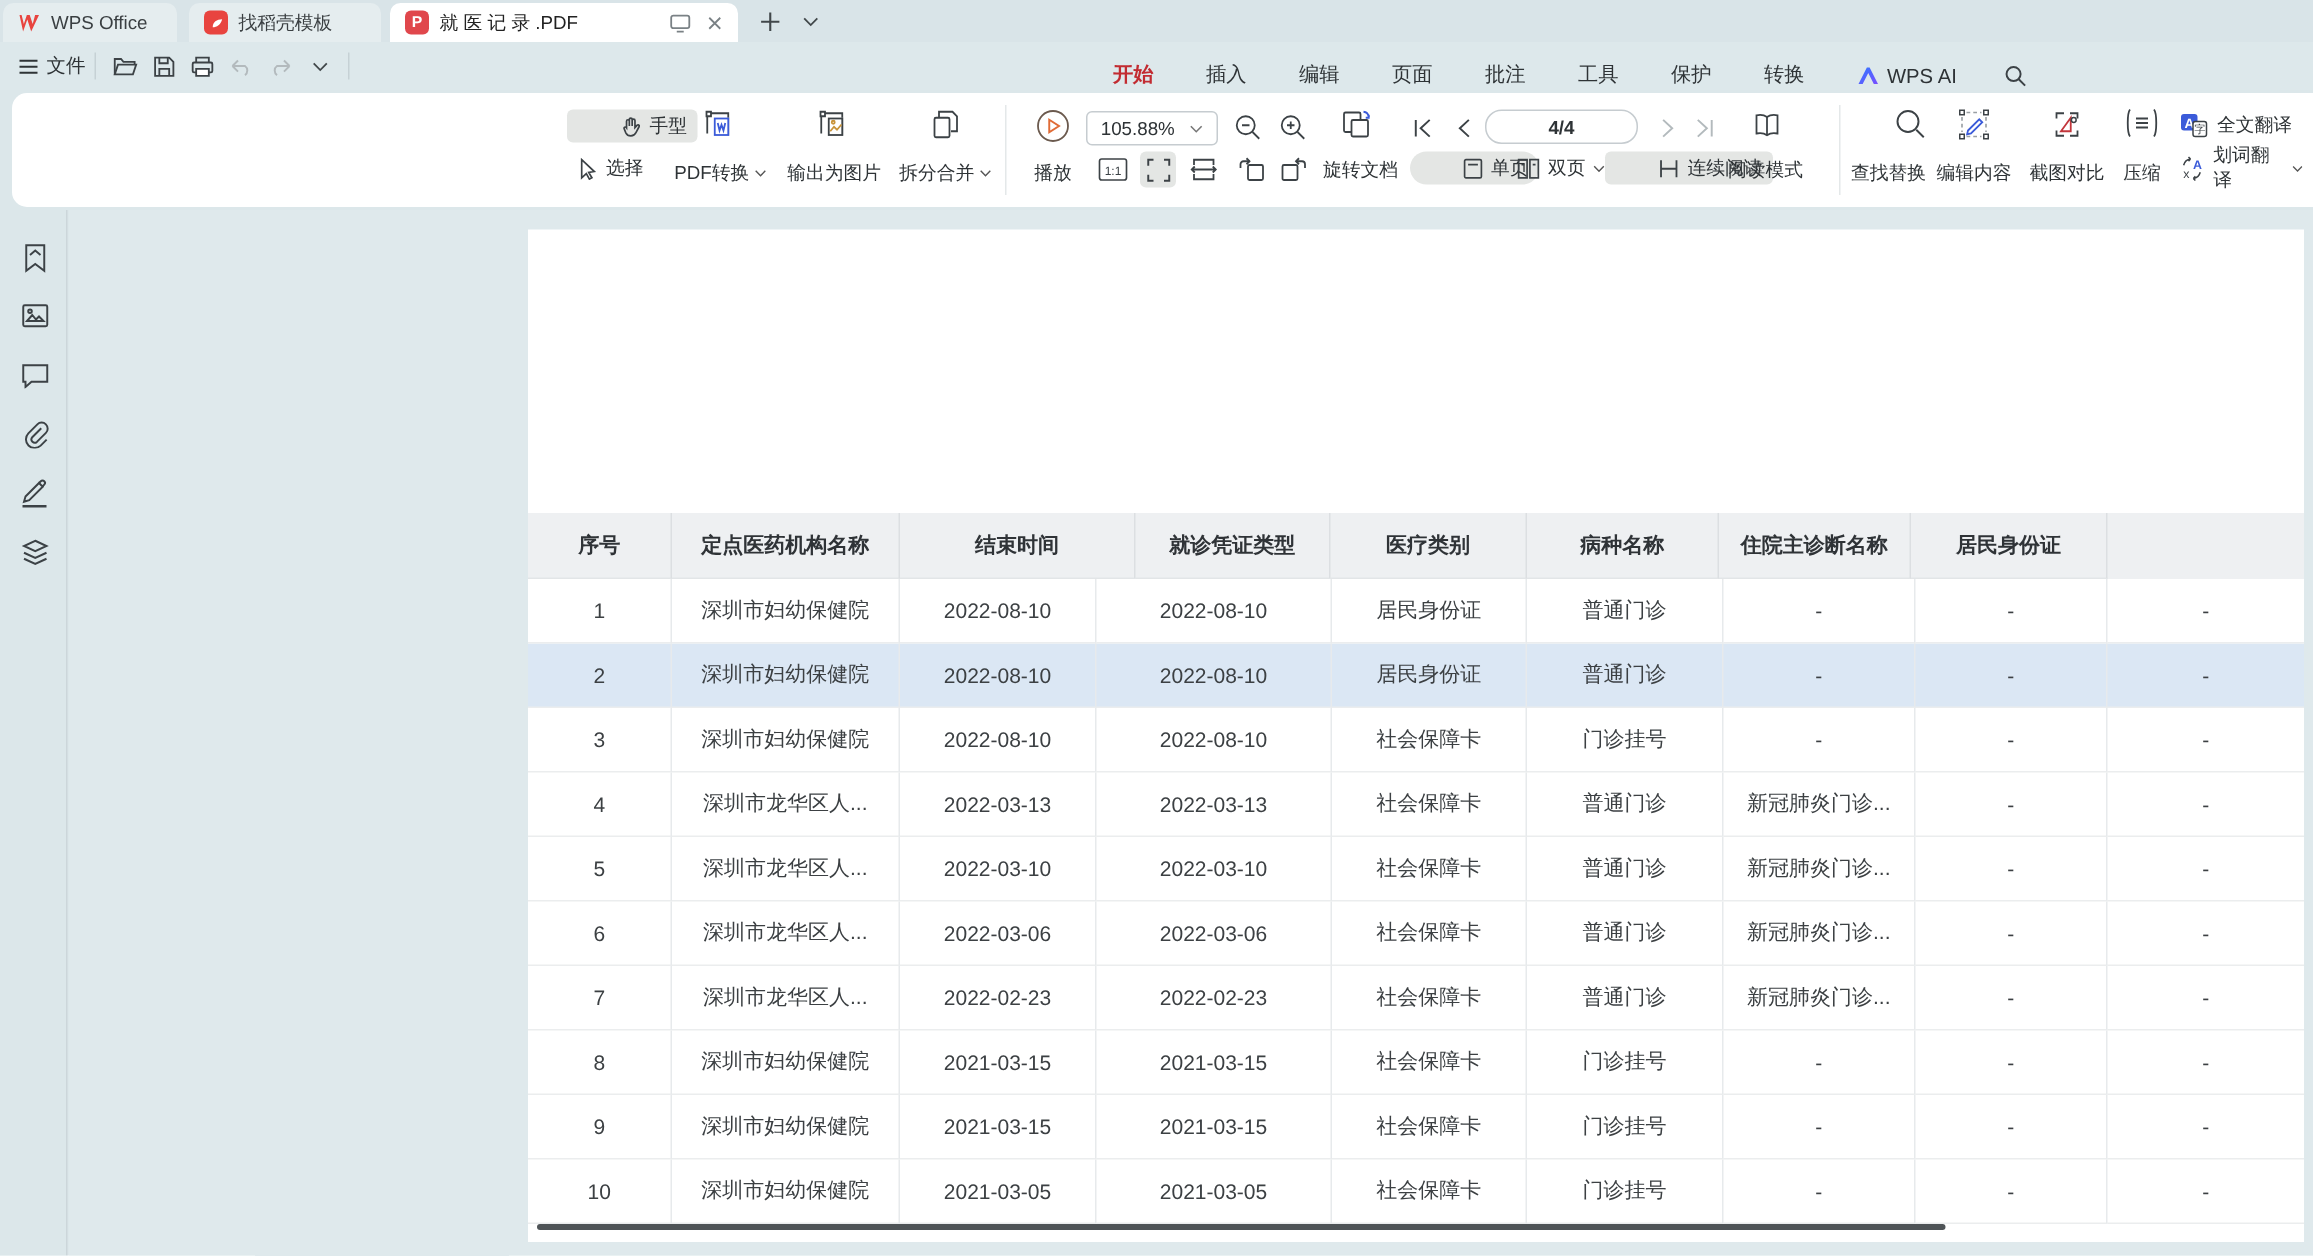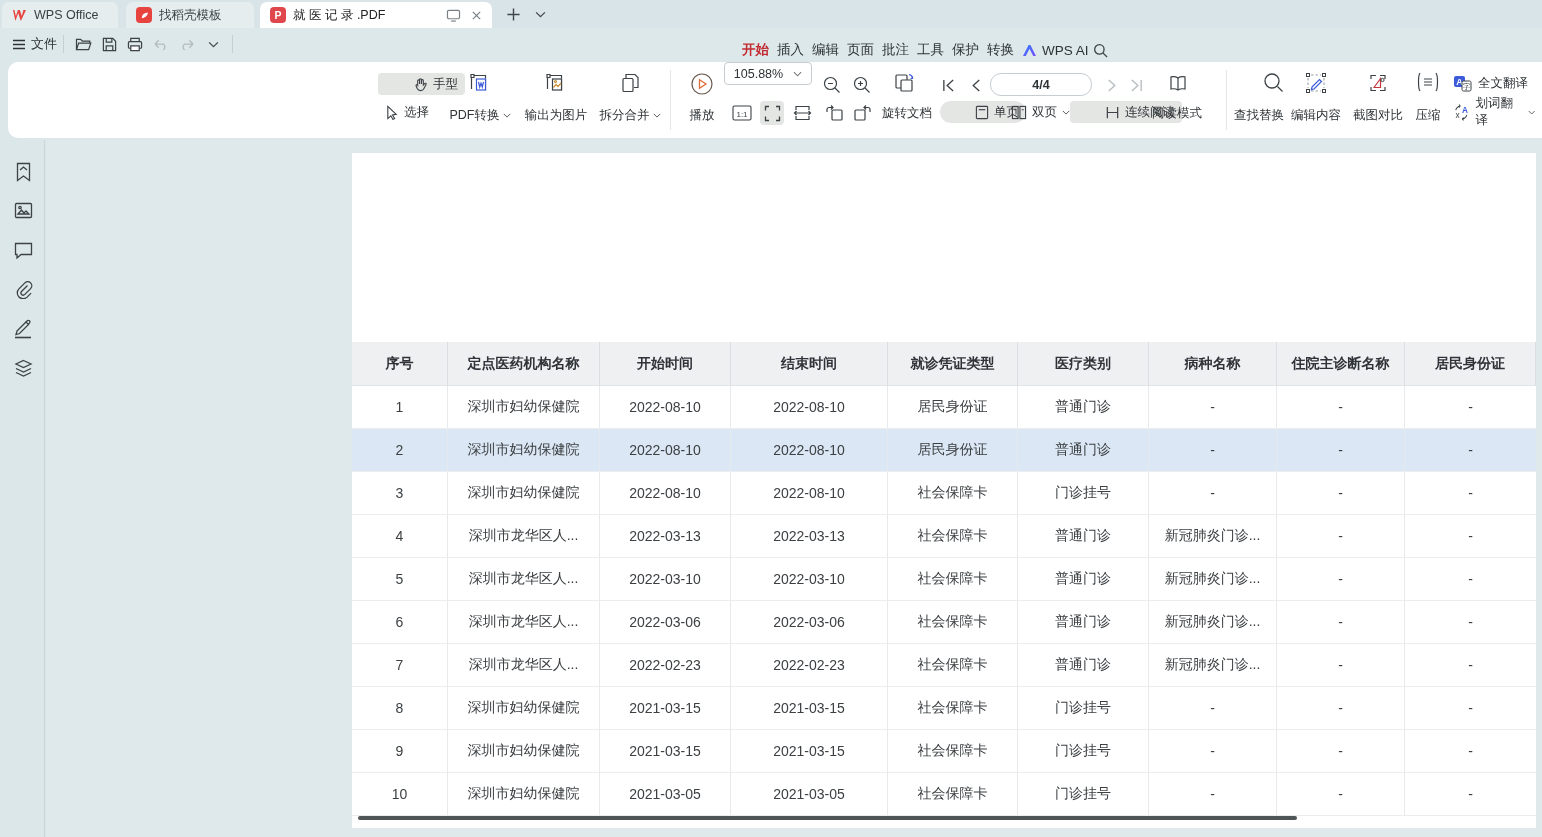--- a/index.html
+++ b/index.html
@@ -151,21 +151,21 @@
       <path d="M15 6.5H6a4 4 0 0 0 0 6.5M15 6.5l-4-4M15 6.5l-4 4"></path>
     </svg>
   </span>
   <span class="qa-icon">
     <svg width="11" height="7" viewBox="0 0 12 8" fill="none" stroke="#41474a" stroke-width="1.4">
         <path d="M1 1.5l5 5 5-5"></path>
       </svg>
   </span>
   <span class="vdiv"></span>
 
-  <div style="position:absolute; left:738px; display:flex; align-items:center; margin-top:12px;">
+  <div style="position:absolute; left:738px; display:flex; align-items:center; gap:27px;margin-top:12px;">
     <span class="menu-item active">开始</span>
     <span class="menu-item">插入</span>
     <span class="menu-item">编辑</span>
     <span class="menu-item">页面</span>
     <span class="menu-item">批注</span>
     <span class="menu-item">工具</span>
     <span class="menu-item">保护</span>
     <span class="menu-item">转换</span>
     <span class="menu-item" style="gap:5px;">
       <svg width="15" height="13" viewBox="0 0 16 14">
@@ -243,21 +243,21 @@
   <div class="tdiv" style="left:662px;"></div>
 
   <div class="bigbtn" style="left:672px; width:44px;">
     <svg width="24" height="24" viewBox="0 0 24 24" fill="none">
       <circle cx="12" cy="12" r="10" stroke="#6b5a4e" stroke-width="1.2"></circle>
       <path d="M9.5 7.8L16 12l-6.5 4.2z" stroke="#e06b36" stroke-width="1.3" fill="none"></path>
     </svg>
     <span>播放</span>
   </div>
 
-  <div class="combo" style="left:716px; top:0; width:88px; height:23px;">
+  <div class="combo" style="left:716px; top:12px; width:88px; height:23px;">
     <span>105.88%</span>
     <svg width="9" height="6" viewBox="0 0 10 6" fill="none" stroke="#777" stroke-width="1.2">
         <path d="M1 1l4 4 4-4"></path>
       </svg>
   </div>
   <span class="icobtn" style="left:812px; top:11px;">
     <svg width="18" height="18" viewBox="0 0 18 18" fill="none" stroke="#3c4246" stroke-width="1.2">
       <circle cx="7.5" cy="7.5" r="6"></circle>
         <path d="M12 12l4.5 4.5M5 7.5h5"></path>
     </svg>
@@ -462,21 +462,20 @@
     </svg>
   </span>
 </div>
 
 <div class="docarea">
   <div class="page">
     <div class="rtable">
       <div class="trow head" id="thead">
           <div class="tcell" style="width: 96px;">序号</div>
           <div class="tcell" style="width: 152px;">定点医药机构名称</div>
-          <div class="tcell" style="width: 131px;">开始时间</div>
           <div class="tcell" style="width: 157px;">结束时间</div>
           <div class="tcell" style="width: 130px;">就诊凭证类型</div>
           <div class="tcell" style="width: 131px;">医疗类别</div>
           <div class="tcell" style="width: 128px;">病种名称</div>
           <div class="tcell" style="width: 128px;">住院主诊断名称</div>
           <div class="tcell" style="width: 131px;">居民身份证</div>
         </div>
       <div id="tbody">
           <div class="trow ">
             <div class="tcell" style="width: 96px;">1</div>

